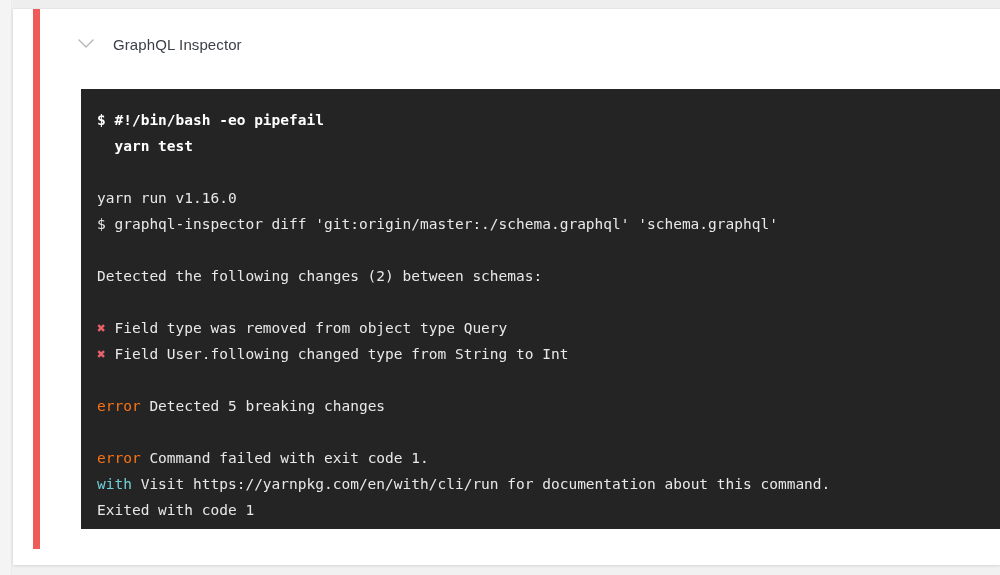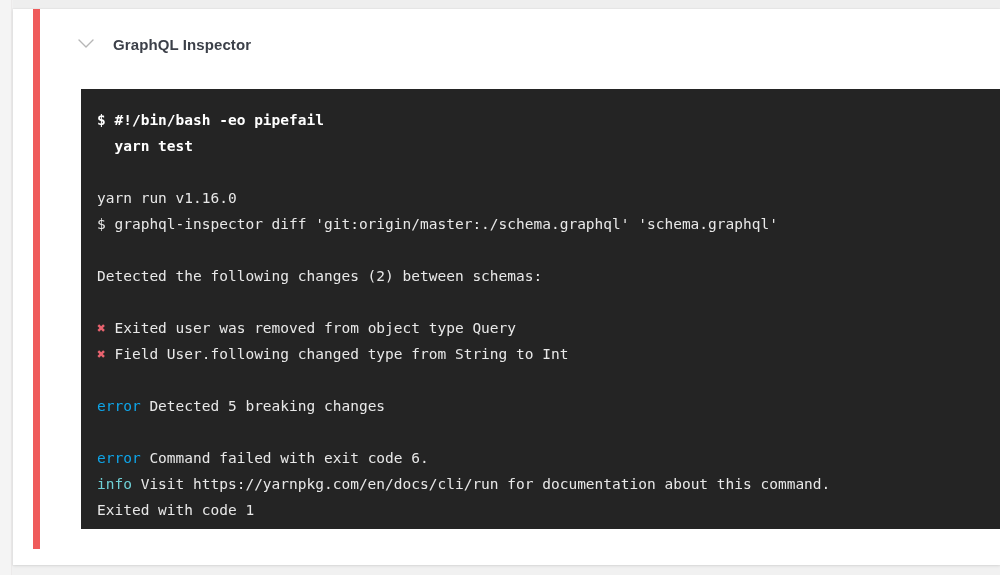--- a/index.html
+++ b/index.html
@@ -85,21 +85,21 @@
     height: 22px;
     flex: 0 0 auto;
     display: block;
     margin-right: 16px;
   }
   .chevron-icon svg {
     display: block;
   }
   .header-title {
     font-size: 15px;
-    font-weight: bold;
+    font-weight: normal;
     color: #3c4049;
     letter-spacing: 0.1px;
     white-space: nowrap;
   }
 
   
   .terminal {
     position: absolute;
     left: 68px;
     top: 80px;
@@ -119,21 +119,21 @@
     min-height: 26px;
   }
   .log-line.blank {
     height: 26px;
   }
   .log-line.cmd {
     font-weight: bold;
     color: #ffffff;
   }
   .tok-error {
-    color: #0ea5e9;
+    color: #f97316;
   }
   .tok-info {
     color: #6fd0d6;
   }
   .tok-cross {
     color: #e8636f;
     font-weight: bold;
   }
   .tok-plain {
     color: #e8e8e8;
@@ -163,24 +163,24 @@
     <div class="terminal">
 
     <div class="log-line cmd">$ #!/bin/bash -eo pipefail</div>
         <div class="log-line cmd">  yarn test</div>
         <div class="log-line blank">&nbsp;</div>
         <div class="log-line">yarn run v1.16.0</div>
         <div class="log-line">$ graphql-inspector diff 'git:origin/master:./schema.graphql' 'schema.graphql'</div>
         <div class="log-line blank">&nbsp;</div>
         <div class="log-line">Detected the following changes (2) between schemas:</div>
         <div class="log-line blank">&nbsp;</div>
-        <div class="log-line"><span class="tok-cross">✖</span><span class="tok-plain"> Exited user was removed from object type Query</span></div>
+        <div class="log-line"><span class="tok-cross">✖</span><span class="tok-plain"> Field type was removed from object type Query</span></div>
         <div class="log-line"><span class="tok-cross">✖</span><span class="tok-plain"> Field User.following changed type from String to Int</span></div>
         <div class="log-line blank">&nbsp;</div>
         <div class="log-line"><span class="tok-error">error</span><span class="tok-plain"> Detected 5 breaking changes</span></div>
         <div class="log-line blank">&nbsp;</div>
-        <div class="log-line"><span class="tok-error">error</span><span class="tok-plain"> Command failed with exit code 6.</span></div>
-        <div class="log-line"><span class="tok-info">info</span><span class="tok-plain"> Visit https://yarnpkg.com/en/docs/cli/run for documentation about this command.</span></div>
+        <div class="log-line"><span class="tok-error">error</span><span class="tok-plain"> Command failed with exit code 1.</span></div>
+        <div class="log-line"><span class="tok-info">with</span><span class="tok-plain"> Visit https://yarnpkg.com/en/with/cli/run for documentation about this command.</span></div>
         <div class="log-line">Exited with code 1</div>
       </div>
 
   </div>
 </div>
 
 </body></html>

